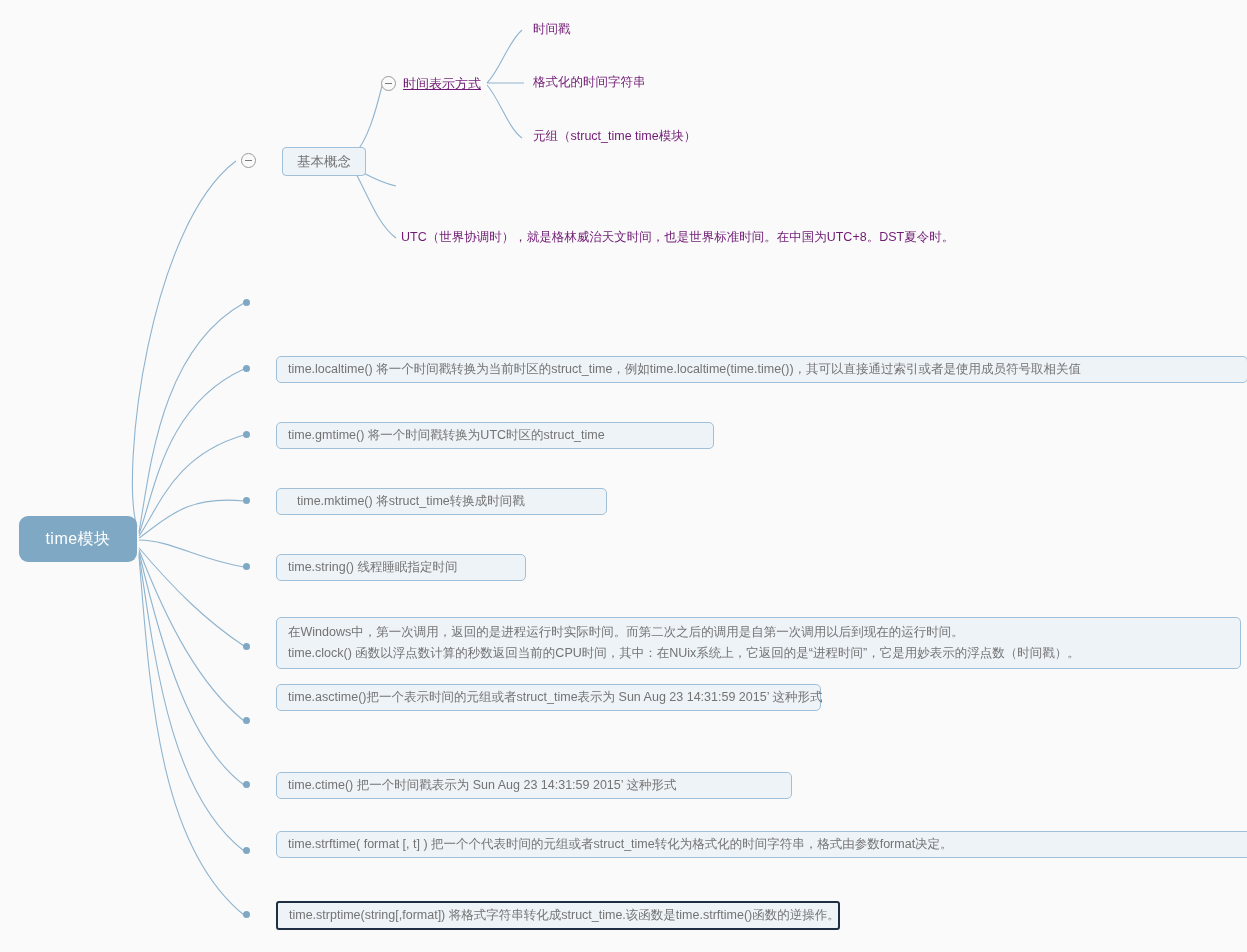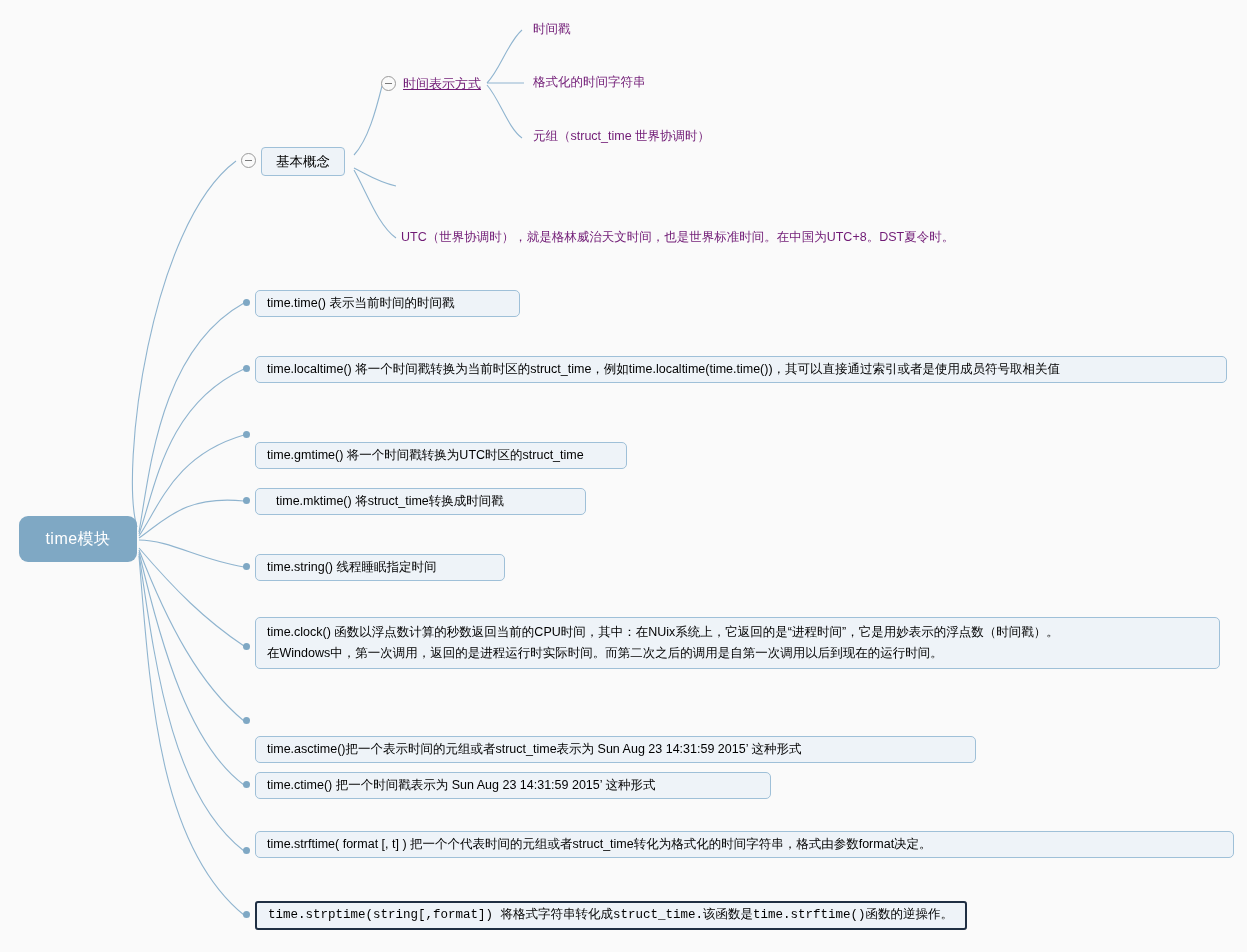--- a/index.html
+++ b/index.html
@@ -39,25 +39,26 @@
     z-index: 5;
   }
 
   
   .box {
     position: absolute;
     background: #eef3f8;
     border: 1px solid #9fc0d8;
     border-radius: 5px;
     font-size: 12.5px;
-    color: #000000;
+    color: #737373;
     line-height: 17px;
     padding: 4px 9px 4px 11px;
     z-index: 4;
     white-space: nowrap;
+    margin-left: 21px;
   }
   .box.two-line { white-space: normal; }
   .box.selected {
     border: 2px solid #1f2f43;
     border-radius: 3px;
   }
   .box.concept {
     background: #eef3f8;
     border: 1px solid #9fc0d8;
     border-radius: 4px;
@@ -148,71 +149,68 @@
     <span>时间表示方式</span>
   </div>
 
   <div class="plain" style="left:533px; top:21px;">
     <span>时间戳</span>
   </div>
   <div class="plain" style="left:533px; top:74px;">
     <span>格式化的时间字符串</span>
   </div>
   <div class="plain" style="left:533px; top:128px;">
-    <span>元组（struct_time 世界协调时）</span>
+    <span>元组（struct_time time模块）</span>
   </div>
 
   <div class="plain" style="left:401px; top:229px;">
     <span>UTC（世界协调时），就是格林威治天文时间，也是世界标准时间。在中国为UTC+8。DST夏令时。</span>
   </div>
 
   <div class="dot" style="left:243px; top:299px;"></div>
-  <div class="box" style="left:255px; top:290px; width:265px;">
-    <span>time.time() 表示当前时间的时间戳</span>
-  </div>
 
   <div class="dot" style="left:243px; top:365px;"></div>
   <div class="box" style="left:255px; top:356px; width:972px;">
     <span>time.localtime() 将一个时间戳转换为当前时区的struct_time，例如time.localtime(time.time())，其可以直接通过索引或者是使用成员符号取相关值</span>
   </div>
 
   <div class="dot" style="left:243px; top:431px;"></div>
-  <div class="box" style="left:255px; top:442px; width:372px;">
+  <div class="box" style="left:255px; top:422px; width:438px;">
     <span>time.gmtime() 将一个时间戳转换为UTC时区的struct_time</span>
   </div>
 
   <div class="dot" style="left:243px; top:497px;"></div>
   <div class="box" style="left:255px; top:488px; width:331px;padding-left:20px;">
     <span>time.mktime() 将struct_time转换成时间戳</span>
   </div>
 
   <div class="dot" style="left:243px; top:563px;"></div>
   <div class="box" style="left:255px; top:554px; width:250px;">
     <span>time.string() 线程睡眠指定时间</span>
   </div>
 
   <div class="dot" style="left:243px; top:643px;"></div>
   <div class="box two-line" style="left:255px; top:617px; width:965px; line-height:21px; padding-top:4px;">
+    <div>在Windows中，第一次调用，返回的是进程运行时实际时间。而第二次之后的调用是自第一次调用以后到现在的运行时间。</div>
     <div>time.clock() 函数以浮点数计算的秒数返回当前的CPU时间，其中：在NUix系统上，它返回的是“进程时间”，它是用妙表示的浮点数（时间戳）。</div>
-    <div>在Windows中，第一次调用，返回的是进程运行时实际时间。而第二次之后的调用是自第一次调用以后到现在的运行时间。</div>
   </div>
 
   <div class="dot" style="left:243px; top:717px;"></div>
-  <div class="box" style="left:255px; top:736px; width:721px;">
+  <div class="box" style="left:255px; top:684px; width:545px;">
     <span>time.asctime()把一个表示时间的元组或者struct_time表示为 Sun Aug 23 14:31:59 2015’ 这种形式</span>
   </div>
 
   <div class="dot" style="left:243px; top:781px;"></div>
   <div class="box" style="left:255px; top:772px; width:516px;">
     <span>time.ctime() 把一个时间戳表示为 Sun Aug 23 14:31:59 2015’ 这种形式</span>
   </div>
 
   <div class="dot" style="left:243px; top:847px;"></div>
   <div class="box" style="left:255px; top:831px; width:979px;">
     <span>time.strftime( format [, t] ) 把一个个代表时间的元组或者struct_time转化为格式化的时间字符串，格式由参数format决定。</span>
   </div>
 
   <div class="dot" style="left:243px; top:911px;"></div>
-  <div class="box selected" style="left:255px; top:901px; width:712px;font-family:Liberation Mono, monospace;">
+  <div class="box selected" style="left:255px; top:901px; width:564px;">
     <span>time.strptime(string[,format]) 将格式字符串转化成struct_time.该函数是time.strftime()函数的逆操作。</span>
   </div>
 
 </div>
 
 </body></html>

